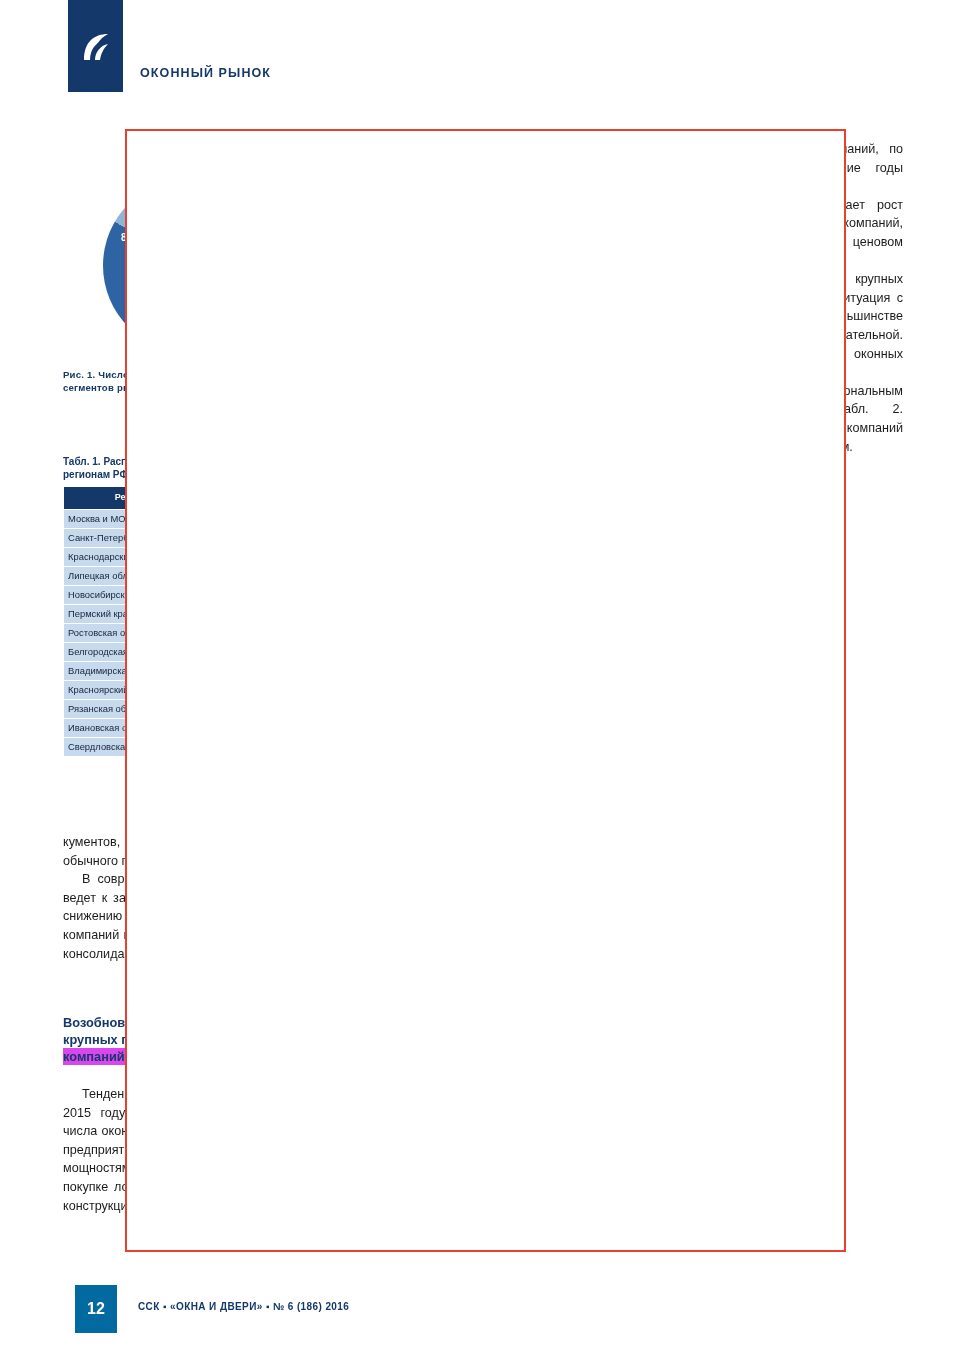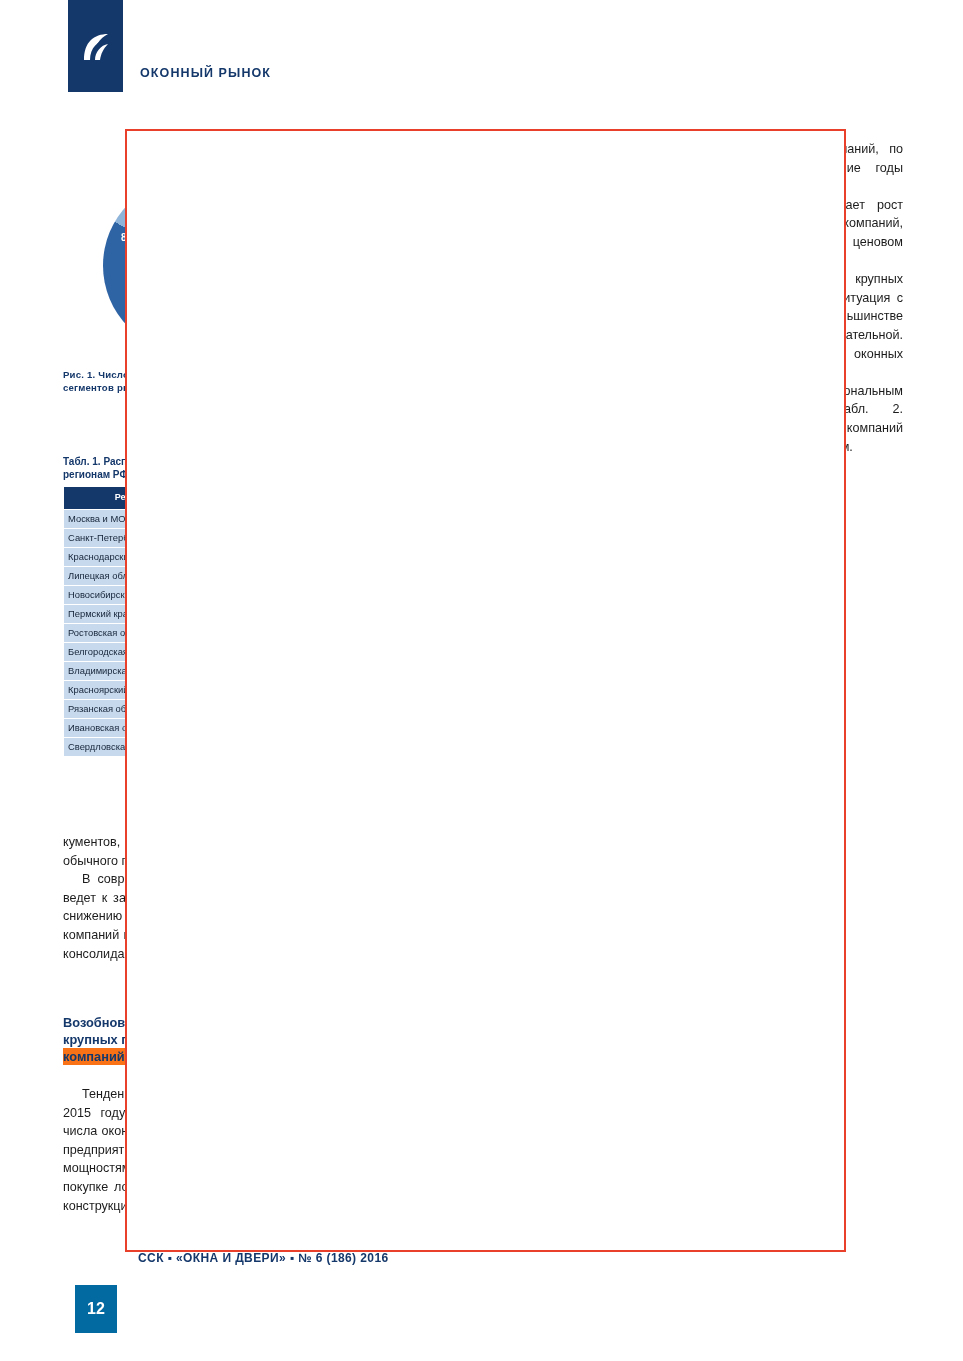--- a/index.html
+++ b/index.html
@@ -156,22 +156,22 @@
     background: #0369a1;
     color: #ffffff;
     font-size: 16px;
     font-weight: bold;
     display: flex;
     align-items: center;
     justify-content: center;
   }
   .footer-text {
     position: absolute;
-    left: 138px; top: 1251px;
-    font-size: 12px;
+    left: 138px; top: 1301px;
+    font-size: 10px;
     font-weight: bold;
     letter-spacing: .4px;
     color: #15386b;
   }
 
   
   .overlay {
     position: absolute;
     left: 125px; top: 129px;
     width: 721px; height: 1123px;
@@ -299,21 +299,21 @@
 </div>
 
 <div class="col col-left" style="top:833px;">
   <p class="noind">кументов, подтверждающих легальность обычного производства.</p>
   <p>В современных условиях это неизбежно ведет к закрытию части оконных хозяйств и снижению активности строительных компаний и других СПК-производств, а также консолидации отрасли.</p>
 </div>
 
 <div class="col col-left" style="top:1014px;">
   <div class="subhead">Возобновление локализации</div>
   <div class="subhead">крупных производственных</div>
-  <div class="subhead hl" style="display:inline-block;background:#f97316;">компаний</div>
+  <div class="subhead hl" style="display:inline-block;background:#d946ef;">компаний</div>
 </div>
 
 <div class="col col-left" style="top:1085px;">
   <p>Тенденция прошлых лет была прервана в 2015 году, однако намечается увеличение числа оконных компаний (в том числе малых предприятий) с производственными мощностями, водствам в регионах, а также покупке локальных производителей оконных конструкций.</p>
 </div>
 
 <div class="col col-mid" style="top:140px;">
   <p class="noind">По данным аналитиков, было обследовано достаточно большое число предприятий отрасли, и полученные измерения позволяют сделать выводы.</p>
   <p>Основная часть оконных компаний сосредоточена в Центральном и Московском регионах, где доля московских производств превышает половину всех производителей СПК.</p>
   <p>Кризис 2015 года привел к некоторому увеличению числа мелких производств.</p>

